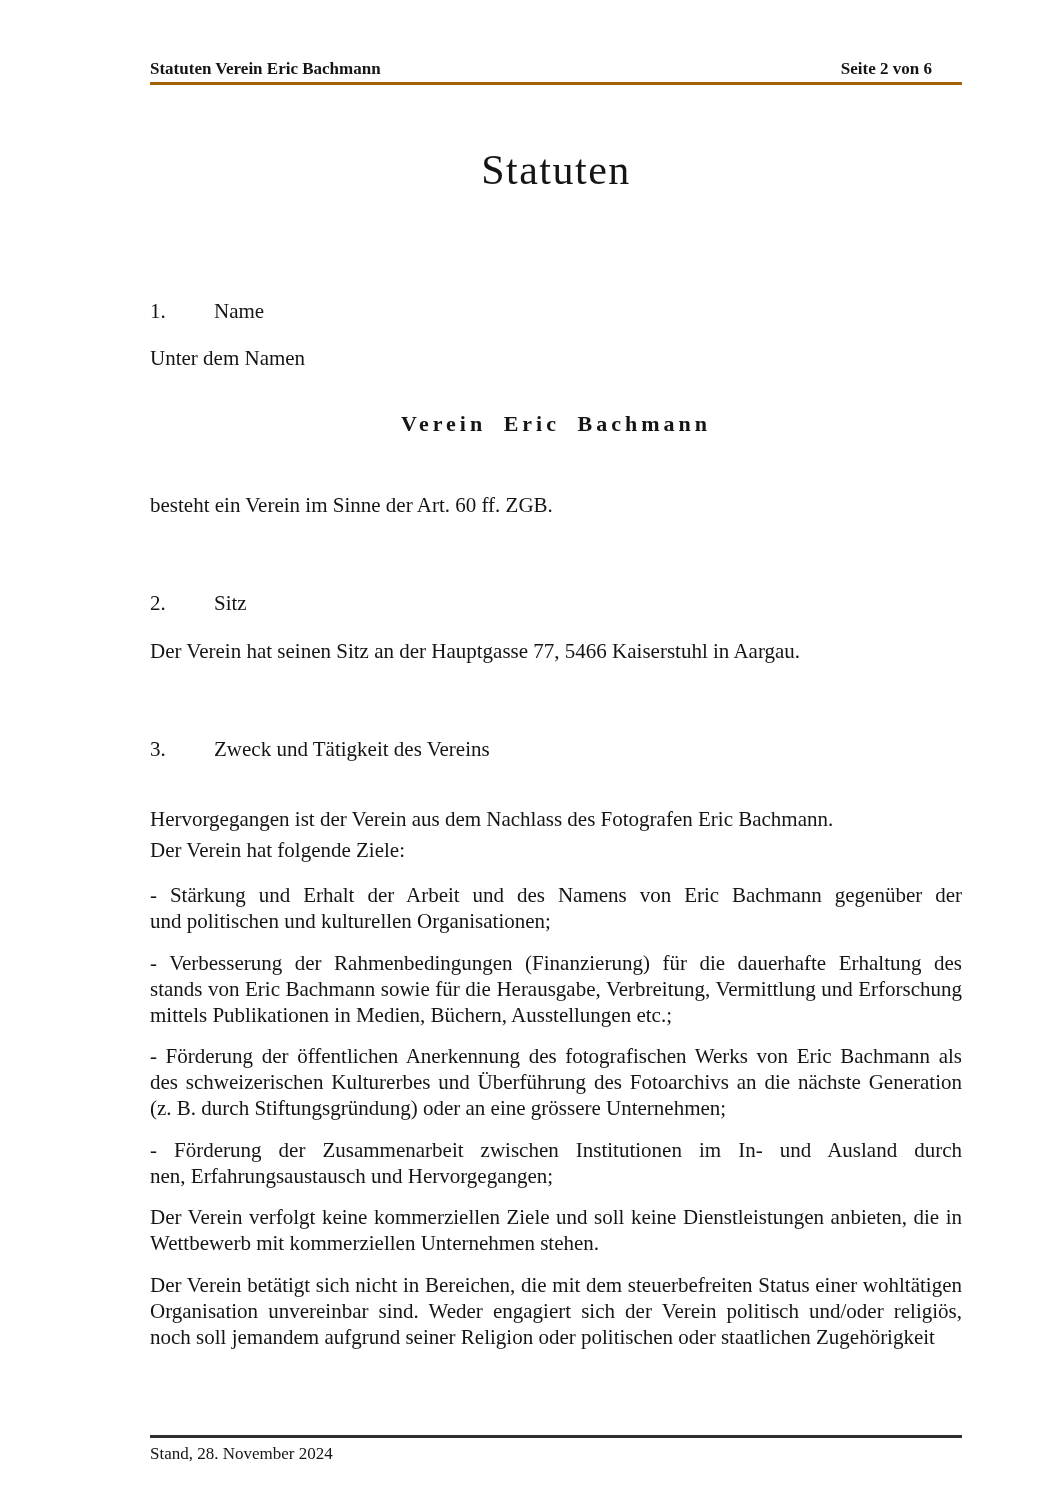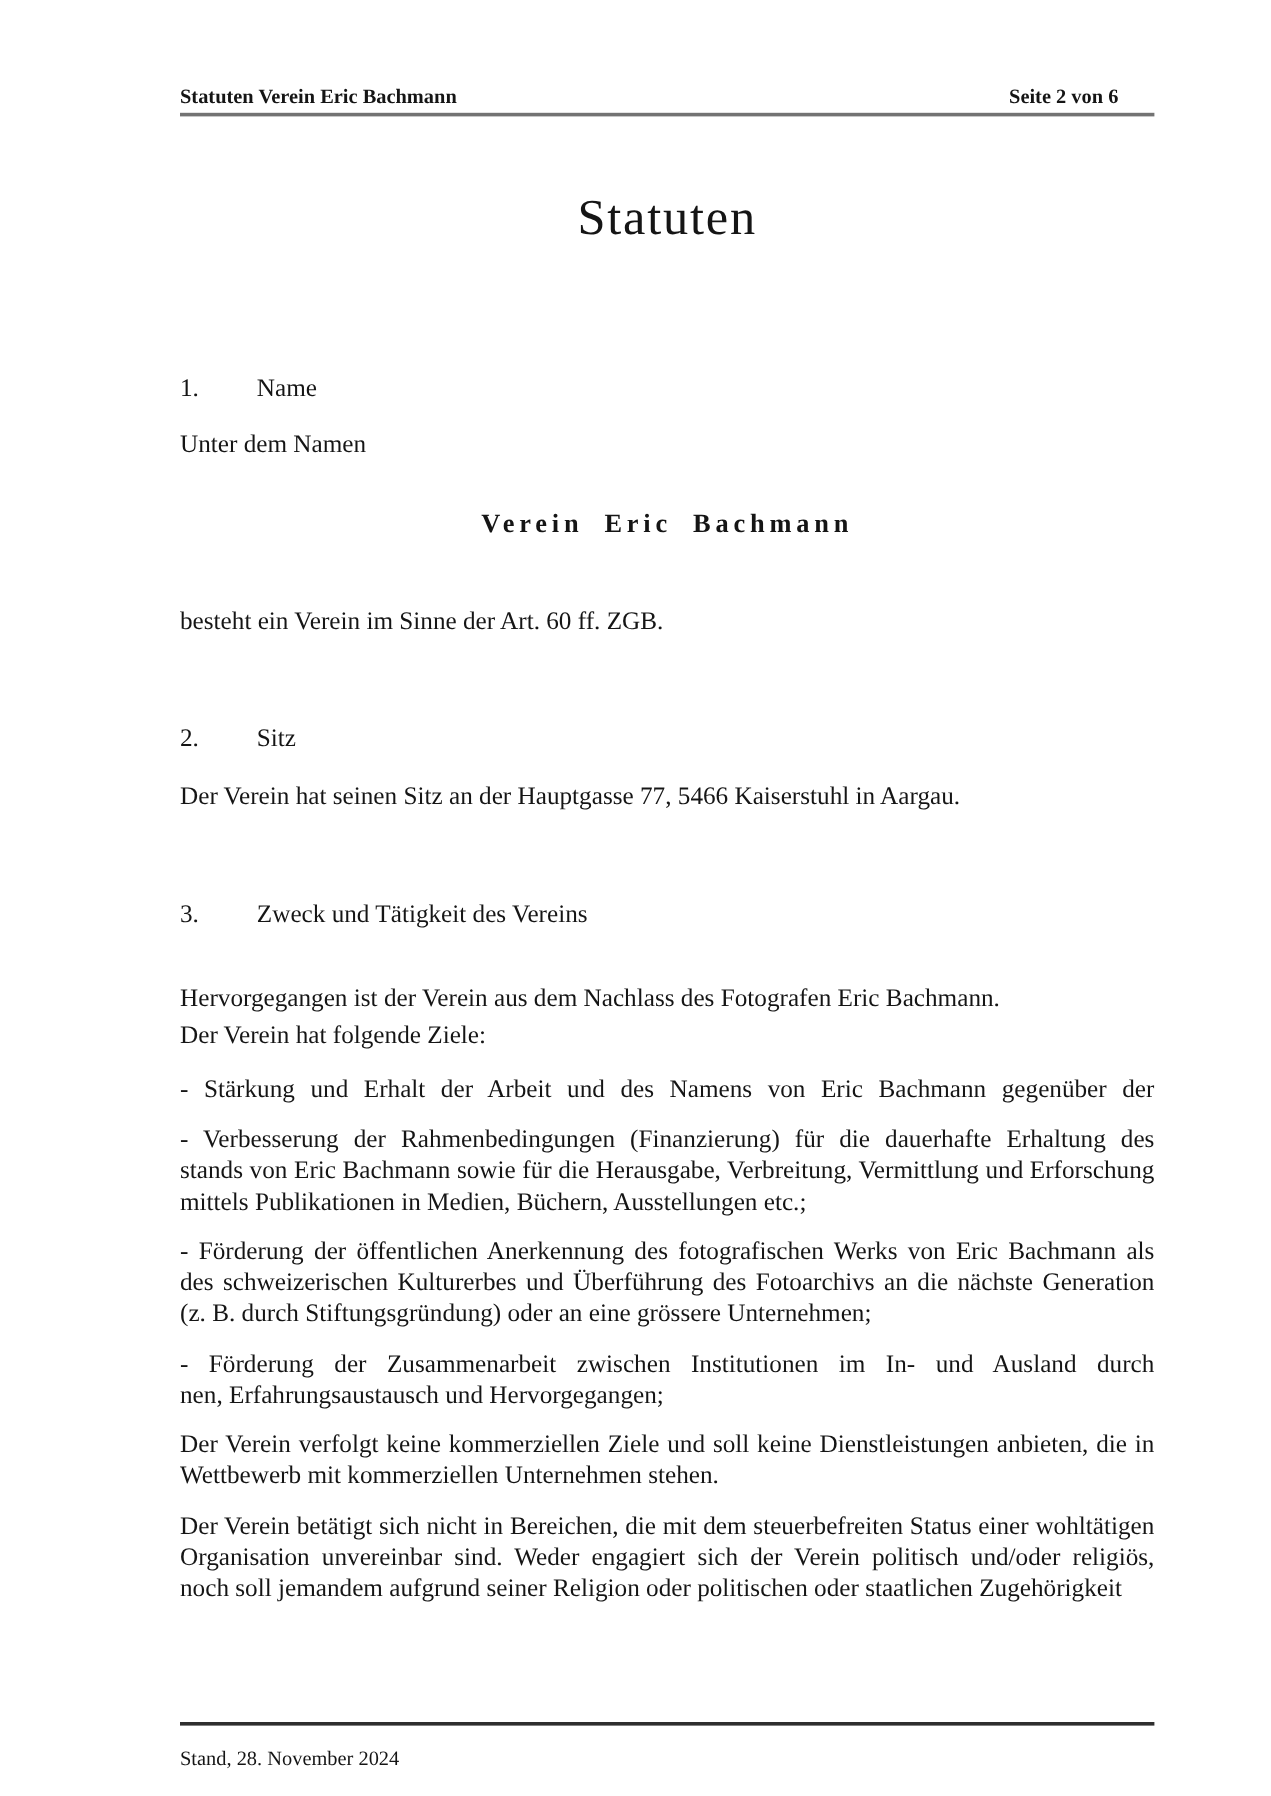--- a/index.html
+++ b/index.html
@@ -15,23 +15,23 @@
     font-family: "Liberation Serif", "DejaVu Serif", serif;
     color: #151515;
     overflow: hidden;
   }
   
   .page-header {
     display: flex;
     justify-content: space-between;
     align-items: flex-end;
     margin: 0 97px 0 150px;
-    padding-top: 28px;
+    padding-top: 16px;
     padding-bottom: 3px;
-    border-bottom: 3px solid #737373;
+    border-bottom: 3px solid #a16207;
     font-size: 17px;
     font-weight: bold;
     line-height: 1.1;
     font-family: Liberation Serif, serif;
   }
   .page-header .right {
     padding-right: 30px;
     margin-top: 44px;
   }
   
@@ -90,21 +90,21 @@
     word-spacing: 8px;
     line-height: 26px;
   }
   
   .page-footer {
     position: absolute;
     left: 150px;
     right: 97px;
     top: 1435px;
     border-top: 3px solid #2e2e2e;
-    padding-top: 18px;
+    padding-top: 6px;
     font-size: 17px;
     line-height: 1.2;
   }
 </style>
 </head>
 <body>
 
 <div class="page">
 
   <div class="page-header">
@@ -129,20 +129,21 @@
     <div class="para m22">Der Verein hat seinen Sitz an der Hauptgasse 77, 5466 Kaiserstuhl in Aargau.</div>
 
     <div class="sec-heading sec3-heading">
       <span class="sec-num">3.</span><span>Zweck und Tätigkeit des Vereins</span>
     </div>
     <div class="para m44">Hervorgegangen ist der Verein aus dem Nachlass des Fotografen Eric Bachmann.</div>
     <div class="para m18">Der Verein hat folgende Ziele:</div>
 
     <div class="para justify m19">
         <div class="jline">- Stärkung und Erhalt der Arbeit und des Namens von Eric Bachmann gegenüber der Öffentlichkeit</div>
+        <div class="jline">und politischen und kulturellen Organisationen;</div>
       </div>
     <div class="para justify m16">
         <div class="jline">- Verbesserung der Rahmenbedingungen (Finanzierung) für die dauerhafte Erhaltung des Fotobe-</div>
         <div class="jline">stands von Eric Bachmann sowie für die Herausgabe, Verbreitung, Vermittlung und Erforschung</div>
         <div class="jline">mittels  Publikationen in Medien, Büchern, Ausstellungen etc.;</div>
       </div>
     <div class="para justify m15">
         <div class="jline">- Förderung der öffentlichen Anerkennung des fotografischen Werks von Eric Bachmann als Teil</div>
         <div class="jline">des schweizerischen Kulturerbes und Überführung des Fotoarchivs an die nächste Generation</div>
         <div class="jline">(z. B. durch Stiftungsgründung) oder an eine grössere Unternehmen;</div>

